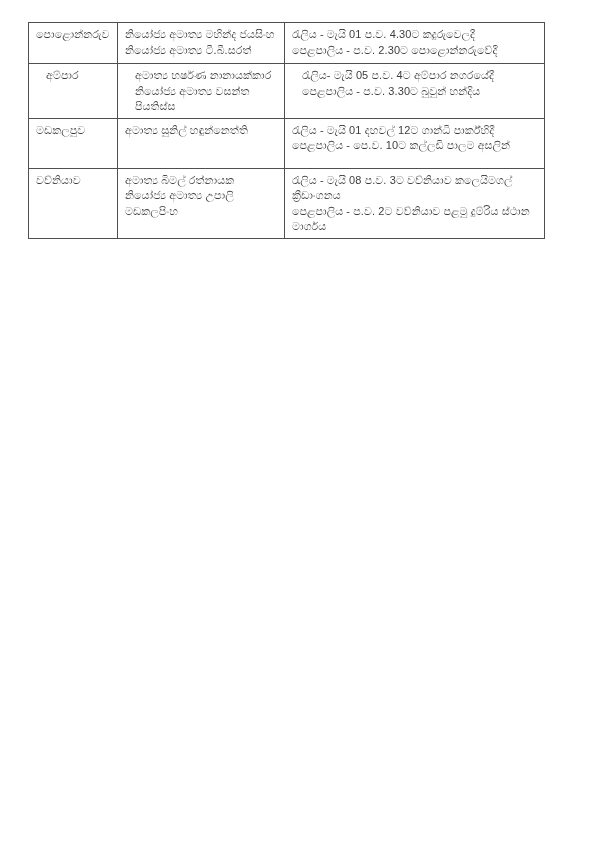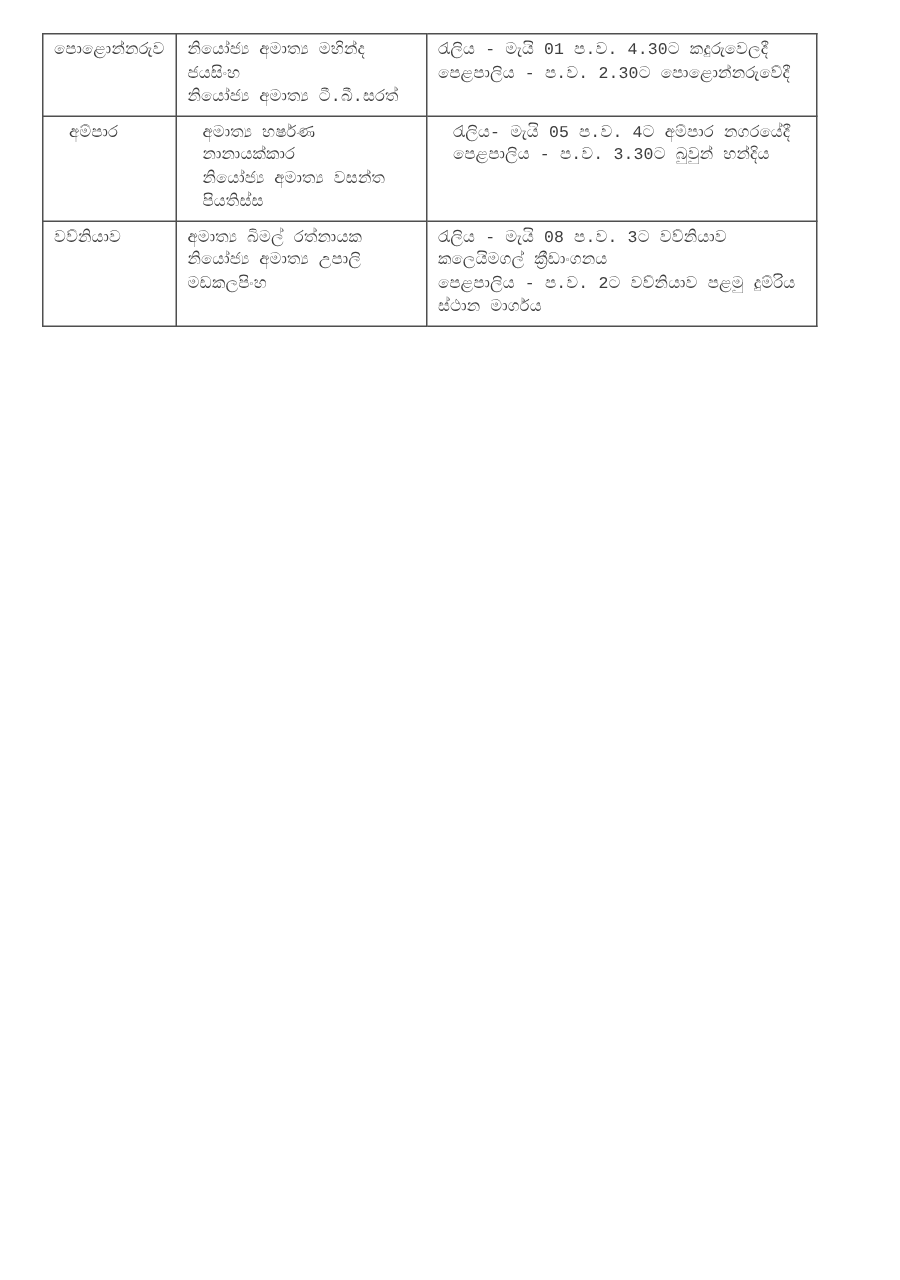--- a/index.html
+++ b/index.html
@@ -6,21 +6,21 @@
     margin: 0;
     padding: 0;
     background: #ffffff;
   }
   .page {
     position: relative;
     width: 600px;
     height: 853px;
     background: #ffffff;
     overflow: hidden;
-    font-family: Liberation Mono, monospace;
+    font-family: Liberation Sans, sans-serif;
     color: #3d3d3d;
   }
   table.rally-table {
     position: absolute;
     left: 28px;
     top: 22px;
     width: 475px;
     border-collapse: collapse;
     table-layout: fixed;
   }
@@ -73,20 +73,32 @@
           </td>
           <td class="col-ministers">
             <div class="line">අමාත්‍ය හර්ෂණ නානායක්කාර</div>
             <div class="line">නියෝජ්‍ය අමාත්‍ය වසන්ත පියතිස්ස</div>
           </td>
           <td class="col-schedule">
             <div class="line">රැලිය- මැයි 05 ප.ව. 4ට අම්පාර නගරයේදී</div>
             <div class="line">පෙළපාලිය - ප.ව. 3.30ට බුවුන් හන්දිය</div>
           </td>
         </tr>
+        <tr class="r3">
+          <td class="col-district">
+            <div class="line">මඩකලපුව</div>
+          </td>
+          <td class="col-ministers">
+            <div class="line">අමාත්‍ය සුනිල් හඳුන්නෙත්ති</div>
+          </td>
+          <td class="col-schedule">
+            <div class="line">රැලිය - මැයි 01 දහවල් 12ට ගාන්ධි පාර්ක්හිදී</div>
+            <div class="line">පෙළපාලිය - පෙ.ව. 10ට කල්ලඩි පාලම අසලින්</div>
+          </td>
+        </tr>
         <tr class="r4">
           <td class="col-district">
             <div class="line">වව්නියාව</div>
           </td>
           <td class="col-ministers">
             <div class="line">අමාත්‍ය බිමල් රත්නායක</div>
             <div class="line">නියෝජ්‍ය අමාත්‍ය උපාලි මඩකලපිංහ</div>
           </td>
           <td class="col-schedule">
             <div class="line">රැලිය - මැයි 08  ප.ව. 3ට වව්නියාව කලෙයිමගල් ක්‍රීඩාංගනය</div>

